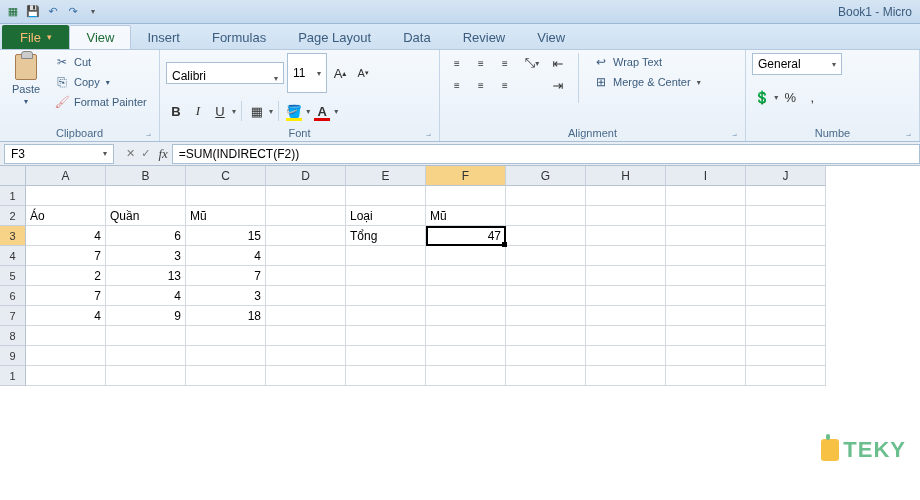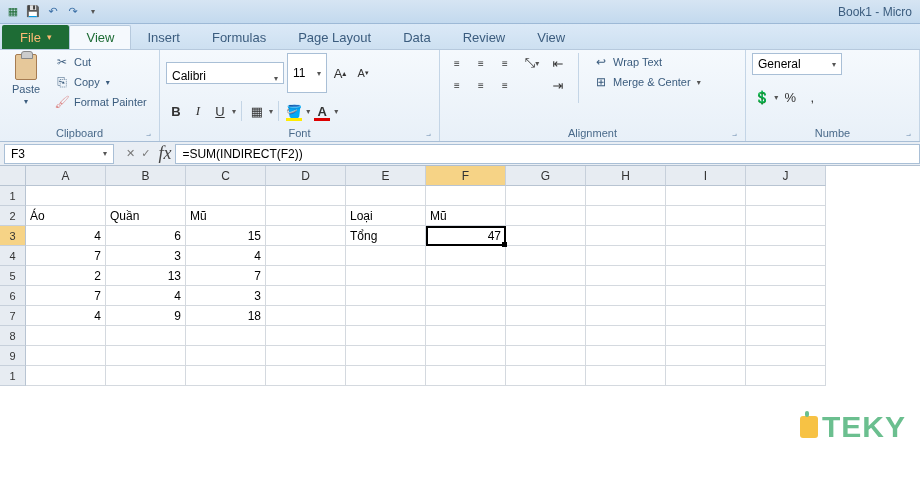--- a/index.html
+++ b/index.html
@@ -46,40 +46,40 @@
 
 .align-grid { display: grid; grid-template-columns: repeat(3, 22px); grid-template-rows: repeat(2, 20px); gap: 2px; }
 .align-grid .toolbtn { font-size: 10px; }
 
 .num-box { width: 90px; height: 22px; border: 1px solid #a9bfd6; background: #fff; padding: 0 5px; display: flex; align-items: center; justify-content: space-between; margin-bottom: 4px; }
 
 
 .formula-row { height: 24px; background: #e9eef4; border-bottom: 1px solid #b0bfd0; display: flex; align-items: center; }
 .namebox { width: 110px; height: 20px; margin: 8px 4px; background: #fff; border: 1px solid #a9bfd6; padding: 0 6px; display: flex; align-items: center; justify-content: space-between; font-size: 12px; }
 .fbar-btns { display: flex; gap: 6px; padding: 0 8px; color: #777; font-size: 11px; }
-.fx { font-style: italic; font-family: serif; color: #444; font-size: 18px; margin-right: 4px; }
+.fx { font-style: italic; font-family: serif; color: #444; font-size: 13px; margin-right: 4px; }
 .formula-input { flex: 1; height: 20px; background: #fff; border: 1px solid #a9bfd6; padding: 0 6px; display: flex; align-items: center; font-size: 12px; }
 
 
 .sheet { position: relative; }
 .corner { position: absolute; left: 0; top: 0; width: 26px; height: 20px; background: #e7ecf2; border-right: 1px solid #b8c4d2; border-bottom: 1px solid #b8c4d2; }
 .col-headers { position: absolute; left: 26px; top: 0; height: 20px; display: flex; }
 .ch { width: 80px; height: 20px; background: #e7ecf2; border-right: 1px solid #c7d0db; border-bottom: 1px solid #b8c4d2; display: flex; align-items: center; justify-content: center; font-size: 12px; color: #333; cursor: pointer; }
 .ch.sel { background: #f6d386; }
 .row-headers { position: absolute; left: 0; top: 20px; width: 26px; }
 .rh { height: 20px; background: #e7ecf2; border-right: 1px solid #b8c4d2; border-bottom: 1px solid #c7d0db; display: flex; align-items: center; justify-content: center; font-size: 11px; color: #333; cursor: pointer; }
 .rh.sel { background: #f6d386; }
 .cells { position: absolute; left: 26px; top: 20px; }
 .crow { display: flex; }
 .cell { width: 80px; height: 20px; border-right: 1px solid #d4d9df; border-bottom: 1px solid #d4d9df; padding: 0 4px; display: flex; align-items: center; font-size: 12px; color: #000; cursor: cell; background: #fff; }
 .cell.num { justify-content: flex-end; }
 .cell.selected { border: 2px solid #000; width: 80px; height: 20px; padding: 0 3px; position: relative; z-index: 2; }
 .cell.selected::after { content: ""; position: absolute; right: -3px; bottom: -3px; width: 5px; height: 5px; background: #000; }
 
-.watermark { position: absolute; right: 14px; bottom: 56px; font-size: 30px; font-weight: 700; color: #6bbf8f; letter-spacing: 1px; display: flex; align-items: center; gap: 4px; }
+.watermark { position: absolute; right: 14px; bottom: 37px; font-size: 22px; font-weight: 700; color: #6bbf8f; letter-spacing: 1px; display: flex; align-items: center; gap: 4px; }
 .watermark .wicon { width: 18px; height: 22px; background: #f7c244; border-radius: 3px; position: relative; }
 .watermark .wicon::before { content: ""; position: absolute; top: -5px; left: 5px; width: 4px; height: 6px; background: #6bbf8f; border-radius: 2px; }
 </style>
 </head>
 <body>
 
 <div class="titlebar">
   <div class="qat">
     <div class="qicon" style="color:#1e6c35">▦</div>
     <div class="qicon" style="color:#3a6ea5">💾</div>

